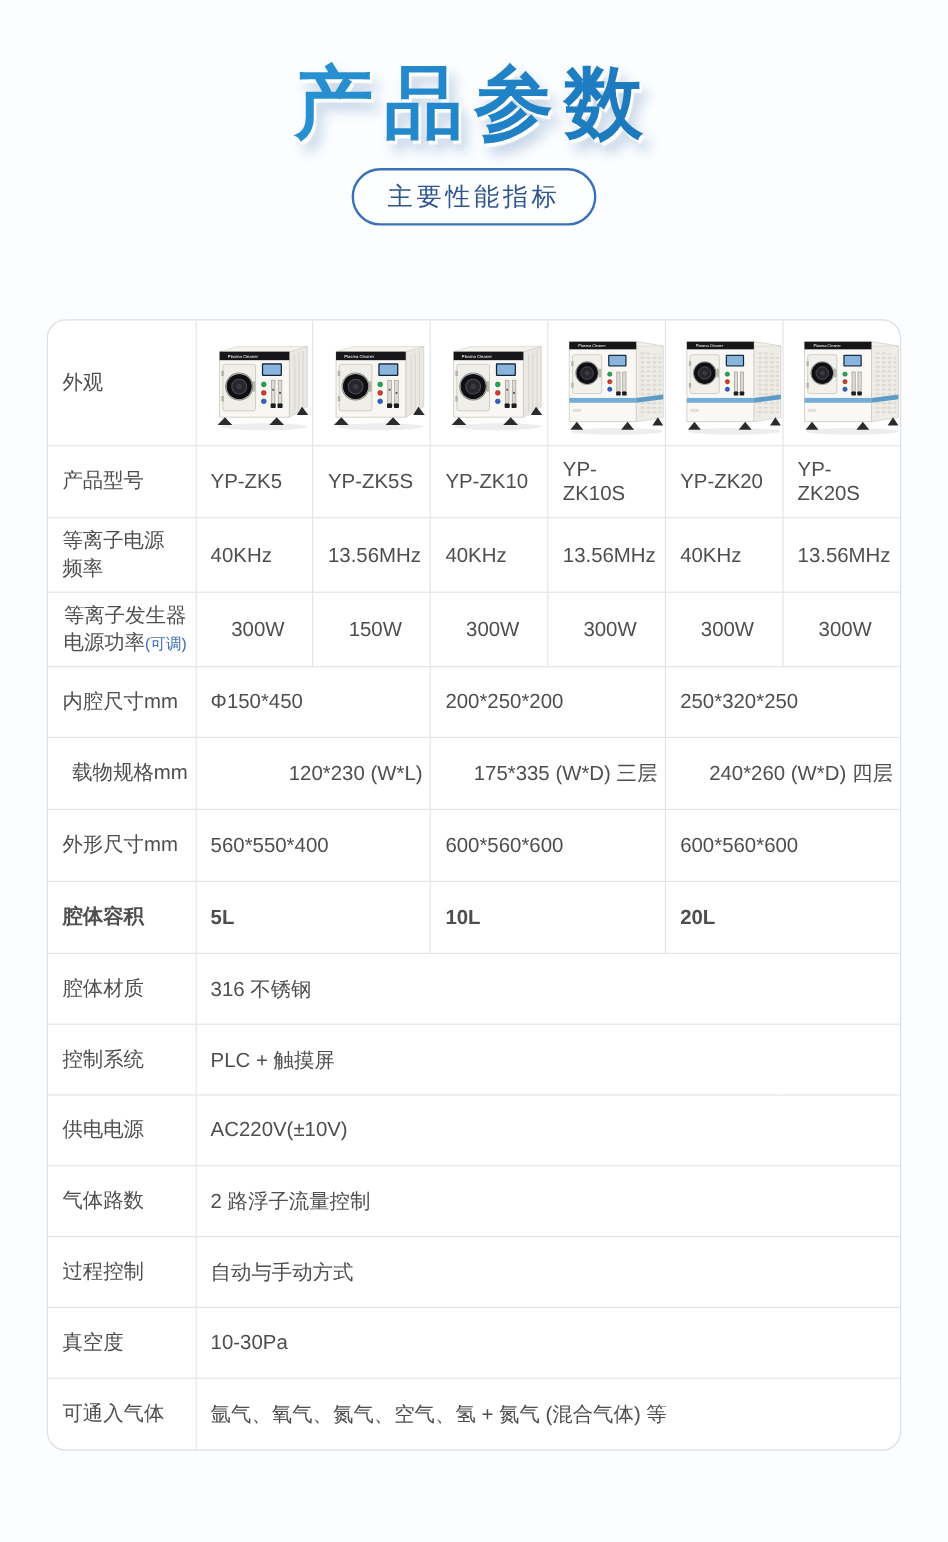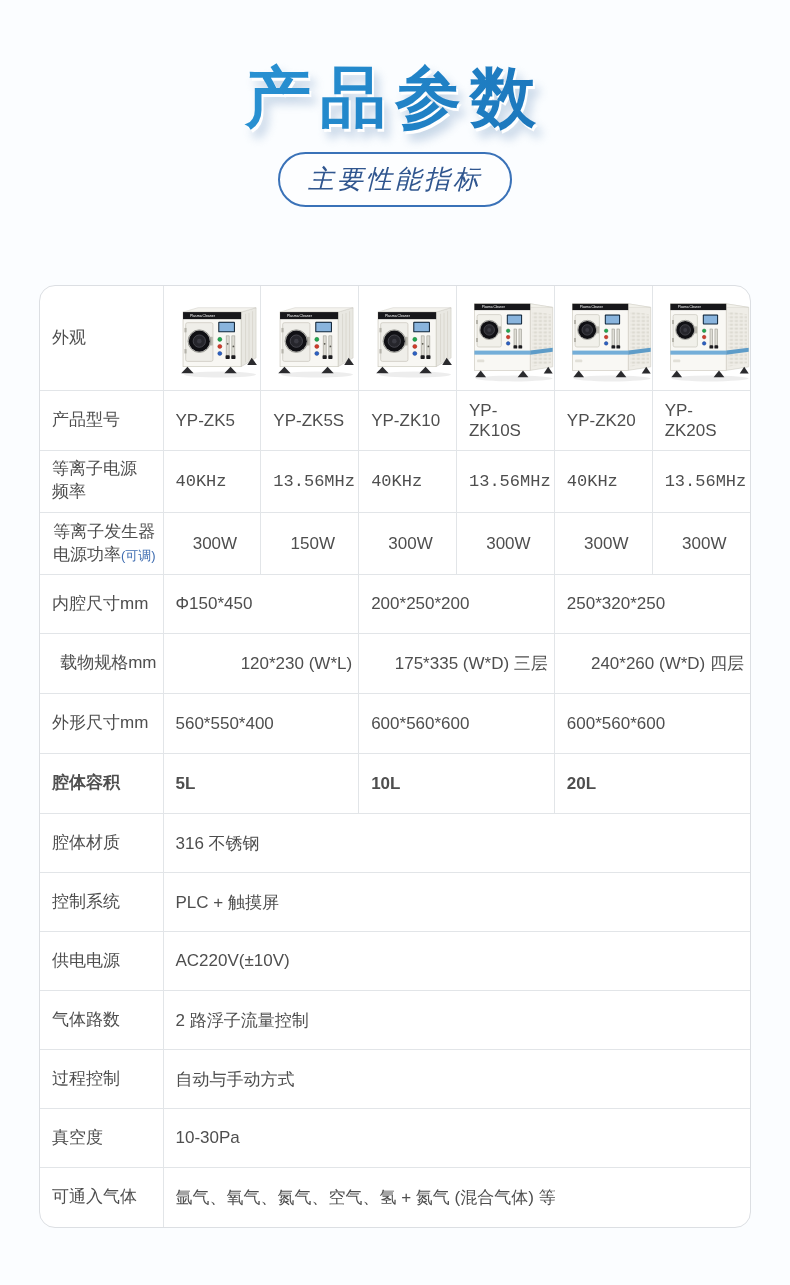--- a/index.html
+++ b/index.html
@@ -7,21 +7,21 @@
     width:790px;height:1285px;
     background:#fbfdff;
     font-family:"Liberation Sans","DejaVu Sans",sans-serif;
     overflow:hidden;
   }
   .page{width:790px;height:1285px;position:relative;}
 
   
   .title{
     margin:0;
-    padding-top:60px;
+    padding-top:48px;
     text-align:center;
     font-size:66px;
     font-weight:800;
     letter-spacing:9px;
     line-height:1.15;
     background:linear-gradient(110deg,#3aa7e2 0%,#2389cc 45%,#1460a8 100%);
     -webkit-background-clip:text;
     background-clip:text;
     color:transparent;
     filter:drop-shadow(2px 3px 0 #ffffff) drop-shadow(5px 7px 5px rgba(140,170,205,.45));
@@ -29,23 +29,22 @@
 
   
   .badge-row{text-align:center;margin-top:16px;}
   .badge{
     display:inline-block;
     padding:8px 28px;
     border:2px solid #3a72b8;
     border-radius:999px;
     background:#fdfeff;
     color:#30568f;
-    font-size:26px;
+    font-size:21px;
     letter-spacing:3px;
-    font-style:italic;
   }
 
   
   .table-wrap{
     width:710px;
     margin:78px auto 0;
     background:#ffffff;
     border:1px solid #dcdfe3;
     border-radius:16px;
     overflow:hidden;
@@ -71,21 +70,21 @@
     white-space:pre-line;
     line-height:1.35;
     padding-left:14px;
   }
   td.lbl .note{font-size:13px;color:#3e6cb0;}
   td.img-cell{padding:4px 2px;text-align:center;}
   td.img-cell svg{display:block;margin:0 auto;}
 
   tr.h-appearance{height:105px;}
   tr.h-model{height:60px;}
-  tr.h-freq{height:62px;font-family:Liberation Mono, monospace;}
+  tr.h-freq{height:62px;}
   tr.h-power{height:62px;text-align:center;}
   tr.h-chamber{height:59px;}
   tr.h-load{height:60px;text-align:right;}
   tr.h-outer{height:60px;}
   tr.h-volume{height:60px;font-weight:bold;}
   tr.h-std{height:59px;}
 </style>
 </head>
 <body>
 

